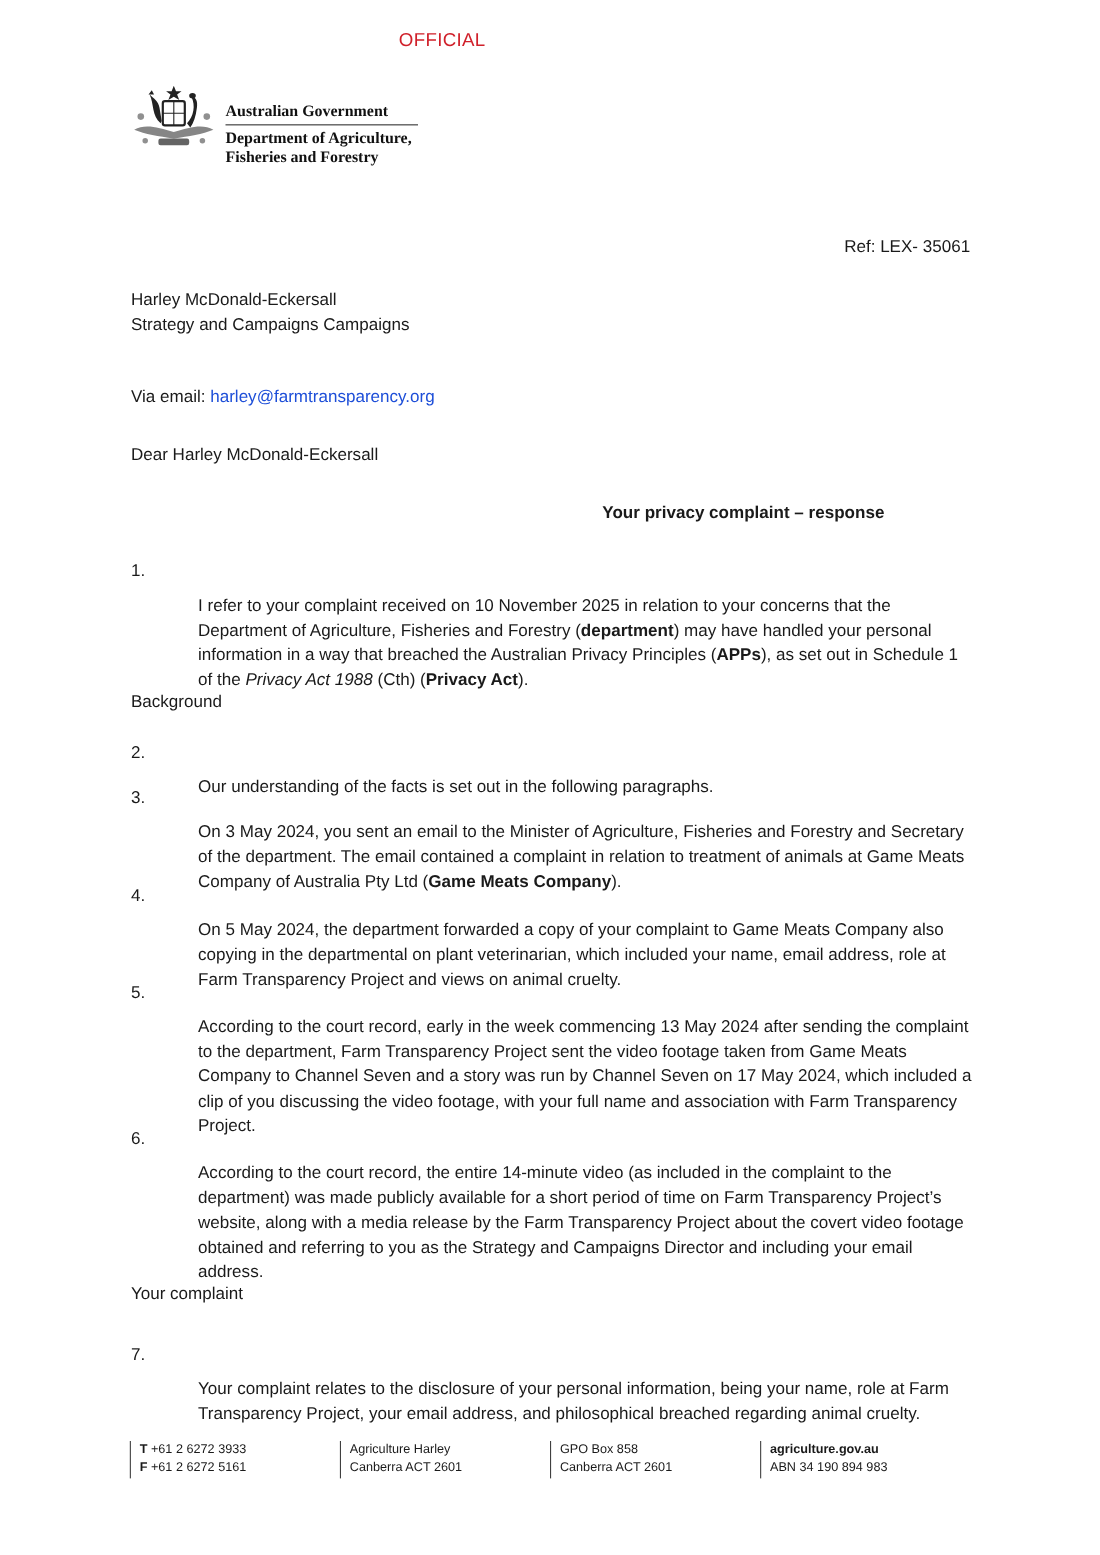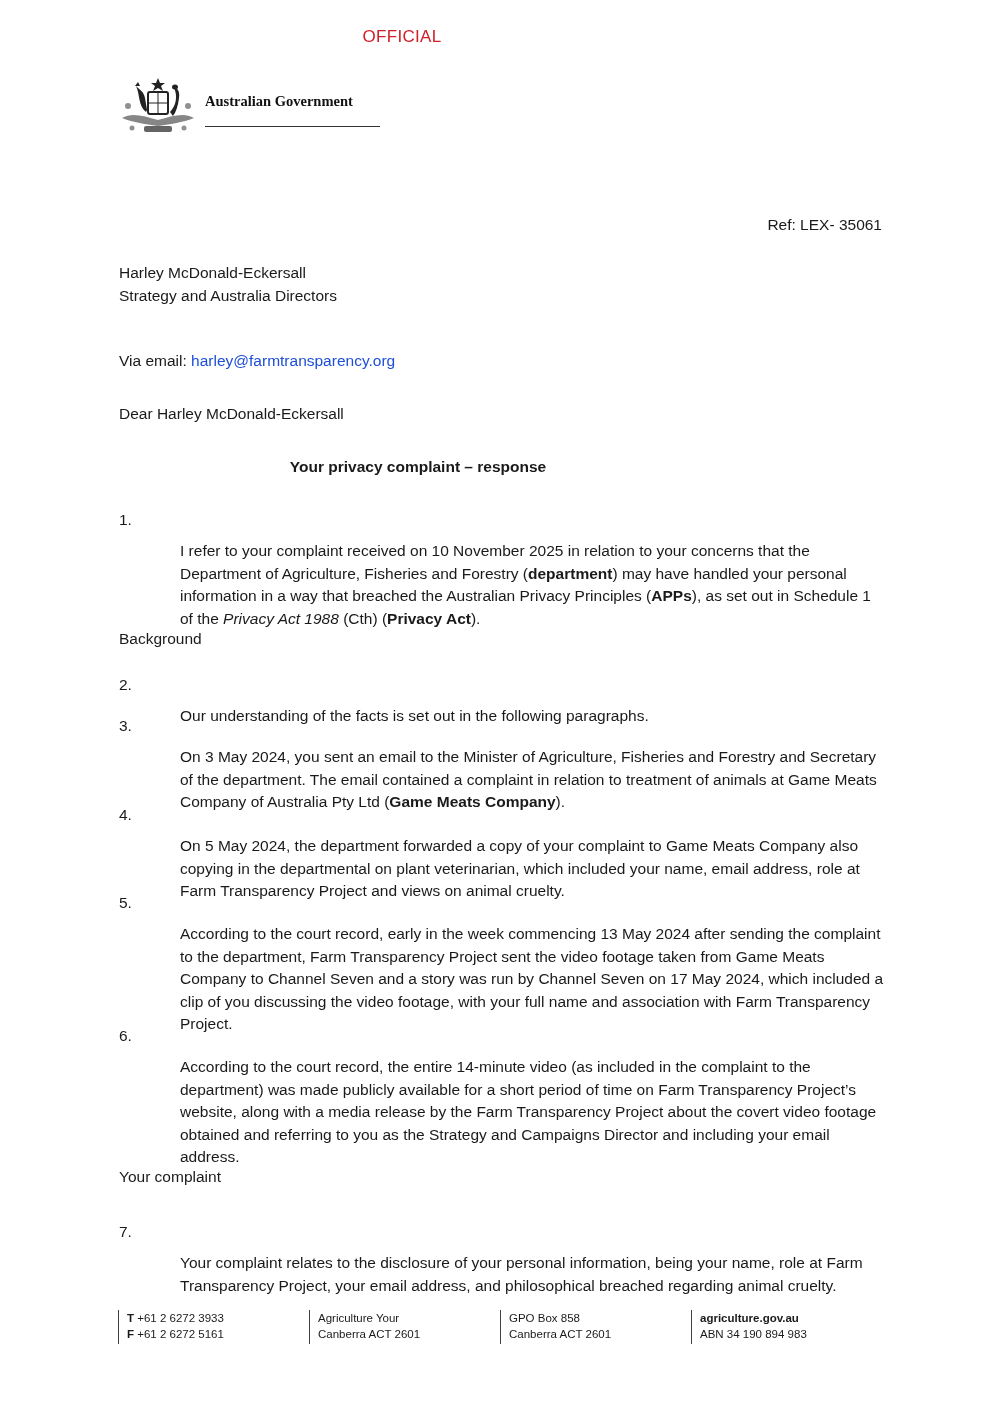--- a/index.html
+++ b/index.html
@@ -1,28 +1,28 @@
 <!DOCTYPE html>
 <html><head>
 <meta charset="utf-8">
 <style>
   html, body { margin:0; padding:0; background:#fff; }
   body { width:1000px; height:1414px; position:relative; font-family:"Liberation Sans", sans-serif; color:#1a1a1a; overflow:hidden; }
   .abs { position:absolute; }
   .official { left:0; width:804px; top:27px; text-align:center; color:#d0202a; font-size:17px; letter-spacing:0.3px; }
   .crest { left:118px; top:76px; width:80px; height:66px; }
   .gov-text { left:205px; top:93px; font-family:"Liberation Serif", serif; font-weight:bold; color:#111; }
-  .gov-text .ag { font-size:14.5px; padding-bottom:16px; border-bottom:1px solid #333; width:175px; }
+  .gov-text .ag { font-size:14.5px; padding-bottom:3px; border-bottom:1px solid #333; width:175px; }
   .gov-text .dept { font-size:14.5px; margin-top:4px; line-height:17px; }
   .ref { right:118px; top:216px; font-size:15.5px; }
   .addr { left:119px; top:261px; font-size:15.5px; line-height:23px; }
   .via { left:119px; top:352px; font-size:15.5px; }
   .via a { color:#1d4ed8; }
   .dear { left:119px; top:405px; font-size:15.5px; }
-  .subject { left:0; width:804px; top:458px; text-align:center; font-size:15.5px; font-weight:bold;padding-left:16px; }
+  .subject { left:0; width:804px; top:458px; text-align:right; font-size:15.5px; font-weight:bold; }
   .para { left:119px; width:765px; font-size:15.5px; line-height:22.5px; }
   .para .num { position:absolute; left:0; top:0; }
   .para .txt { margin-left:61px;margin-top:31px; }
   .heading { left:119px; font-size:15.5px; font-weight:normal; }
   .footer { left:118px; top:1310px; width:780px; height:36px; font-size:11.5px; line-height:16px; }
   .fcol { position:absolute; top:0; height:34px; border-left:1px solid #404040; padding-left:8px; }
 </style>
 </head>
 <body>
 
@@ -43,27 +43,31 @@
       <rect x="26" y="50" width="28" height="6" rx="2" opacity="0.7"></rect>
       <circle cx="10" cy="30" r="3" opacity="0.5"></circle>
         <circle cx="70" cy="30" r="3" opacity="0.5"></circle>
       <circle cx="14" cy="52" r="2.5" opacity="0.5"></circle>
         <circle cx="66" cy="52" r="2.5" opacity="0.5"></circle>
     </g>
   </svg>
 </div>
 <div class="abs gov-text">
   <div class="ag">Australian Government</div>
+  <div class="dept">
+    <div>Department of Agriculture,</div>
+    <div>Fisheries and Forestry</div>
+  </div>
 </div>
 
 <div class="abs ref">Ref: LEX- 35061</div>
 
 <div class="abs addr">
   <div>Harley McDonald-Eckersall</div>
-  <div>Strategy and Australia Directors</div>
+  <div>Strategy and Campaigns Campaigns</div>
 </div>
 
 <div class="abs via">
   <span>Via email: </span><a>harley@farmtransparency.org</a>
 </div>
 
 <div class="abs dear">Dear Harley McDonald-Eckersall</div>
 
 <div class="abs subject">Your privacy complaint – response</div>
 
@@ -105,21 +109,21 @@
   <span class="num">7.</span>
   <div class="txt">Your complaint relates to the disclosure of your personal information, being your name, role at Farm Transparency Project, your email address, and philosophical breached regarding animal cruelty.</div>
 </div>
 
 <div class="abs footer">
   <div class="fcol" style="left:0">
     <div><b>T</b><span> +61 2 6272 3933</span></div>
     <div><b>F</b><span> +61 2 6272 5161</span></div>
   </div>
   <div class="fcol" style="left:191px">
-    <div>Agriculture Your</div>
+    <div>Agriculture Harley</div>
     <div>Canberra ACT 2601</div>
   </div>
   <div class="fcol" style="left:382px">
     <div>GPO Box 858</div>
     <div>Canberra ACT 2601</div>
   </div>
   <div class="fcol" style="left:573px">
     <div><b>agriculture.gov.au</b></div>
     <div>ABN 34 190 894 983</div>
   </div>

